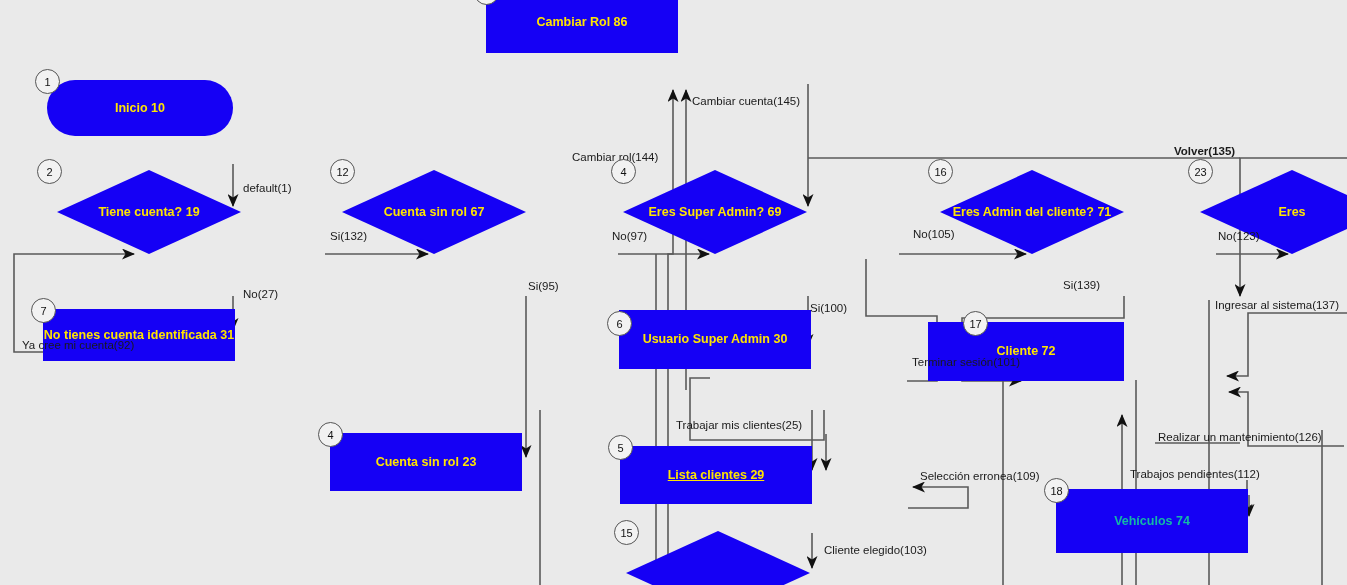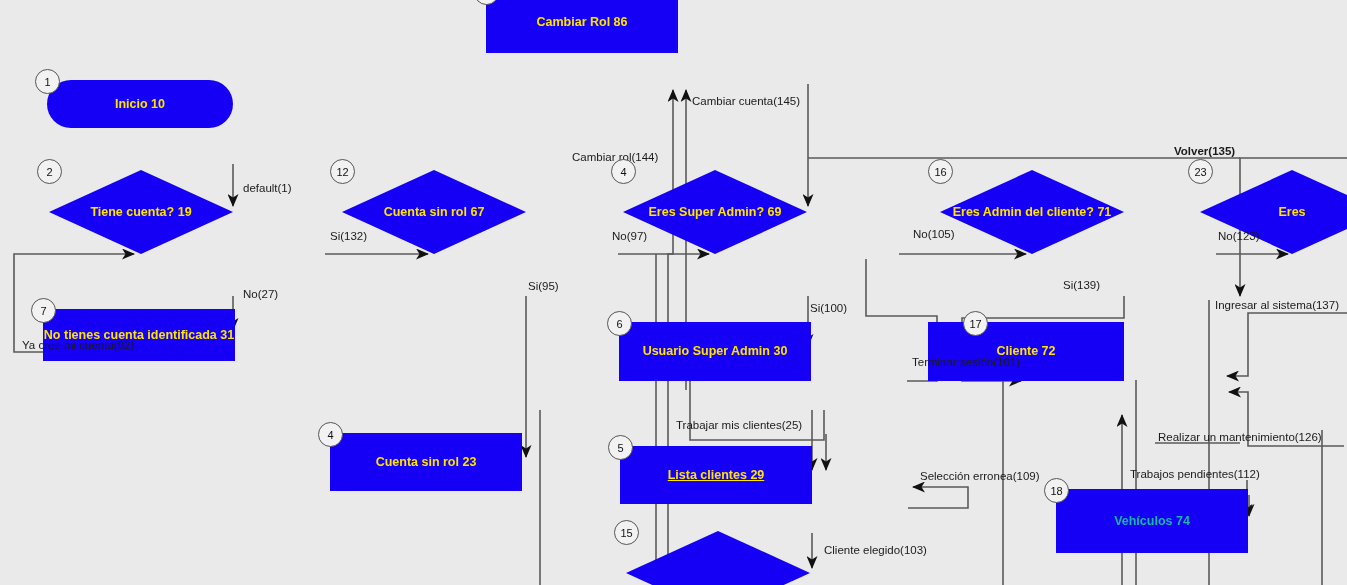--- a/index.html
+++ b/index.html
@@ -90,24 +90,24 @@
       <path d="M1003,330 L1003,585" marker-end="none"></path>
       <path d="M1209,300 L1209,585" marker-end="none"></path>
       <path d="M1136,380 L1136,585" marker-end="none"></path>
       <path d="M656,254 L656,585" marker-end="none"></path>
       <path d="M540,410 L540,585" marker-end="none"></path>
       <path d="M1322,430 L1322,585" marker-end="none"></path>
     </g>
   </svg>
 
   <div id="nodes">
-      <div class="node rounded" style="left: 47px; top: 80px; width: 186px; height: 48px; background: rgb(21, 0, 245); color: rgb(255, 228, 0);">
+      <div class="node rounded" style="left: 47px; top: 80px; width: 186px; height: 56px; background: rgb(21, 0, 245); color: rgb(255, 228, 0);">
         <span>Inicio 10</span>
       </div>
-      <div class="diamond" style="left: 49px; top: 170px; width: 184px; height: 84px;">
+      <div class="diamond" style="left: 57px; top: 170px; width: 184px; height: 84px;">
         <svg width="184" height="84" viewBox="0 0 184 84">
           <polygon points="0,42 92,0 184,42 92,84" fill="#1500f5"></polygon>
         </svg>
         <div class="dlabel">Tiene cuenta? 19</div>
       </div>
       <div class="node" style="left: 43px; top: 309px; width: 192px; height: 52px; background: rgb(21, 0, 245); color: rgb(255, 228, 0);">
         <span>No tienes cuenta identificada 31</span>
       </div>
       <div class="diamond" style="left: 342px; top: 170px; width: 184px; height: 84px;">
         <svg width="184" height="84" viewBox="0 0 184 84">
@@ -132,21 +132,21 @@
           <polygon points="0,42 92,0 184,42 92,84" fill="#1500f5"></polygon>
         </svg>
         <div class="dlabel">Eres Admin del cliente? 71</div>
       </div>
       <div class="diamond" style="left: 1200px; top: 170px; width: 184px; height: 84px;">
         <svg width="184" height="84" viewBox="0 0 184 84">
           <polygon points="0,42 92,0 184,42 92,84" fill="#1500f5"></polygon>
         </svg>
         <div class="dlabel">Eres</div>
       </div>
-      <div class="node" style="left: 619px; top: 322px; width: 192px; height: 59px; background: rgb(21, 0, 245); color: rgb(255, 228, 0);">
+      <div class="node" style="left: 619px; top: 310px; width: 192px; height: 59px; background: rgb(21, 0, 245); color: rgb(255, 228, 0);">
         <span>Usuario Super Admin 30</span>
       </div>
       <div class="node" style="left: 928px; top: 322px; width: 196px; height: 59px; background: rgb(21, 0, 245); color: rgb(255, 228, 0);">
         <span>Cliente 72</span>
       </div>
       <div class="node" style="left: 620px; top: 446px; width: 192px; height: 58px; background: rgb(21, 0, 245); color: rgb(255, 228, 0); text-decoration: underline;">
         <span>Lista clientes 29</span>
       </div>
       <div class="diamond" style="left: 626px; top: 531px; width: 184px; height: 84px;">
         <svg width="184" height="84" viewBox="0 0 184 84">

